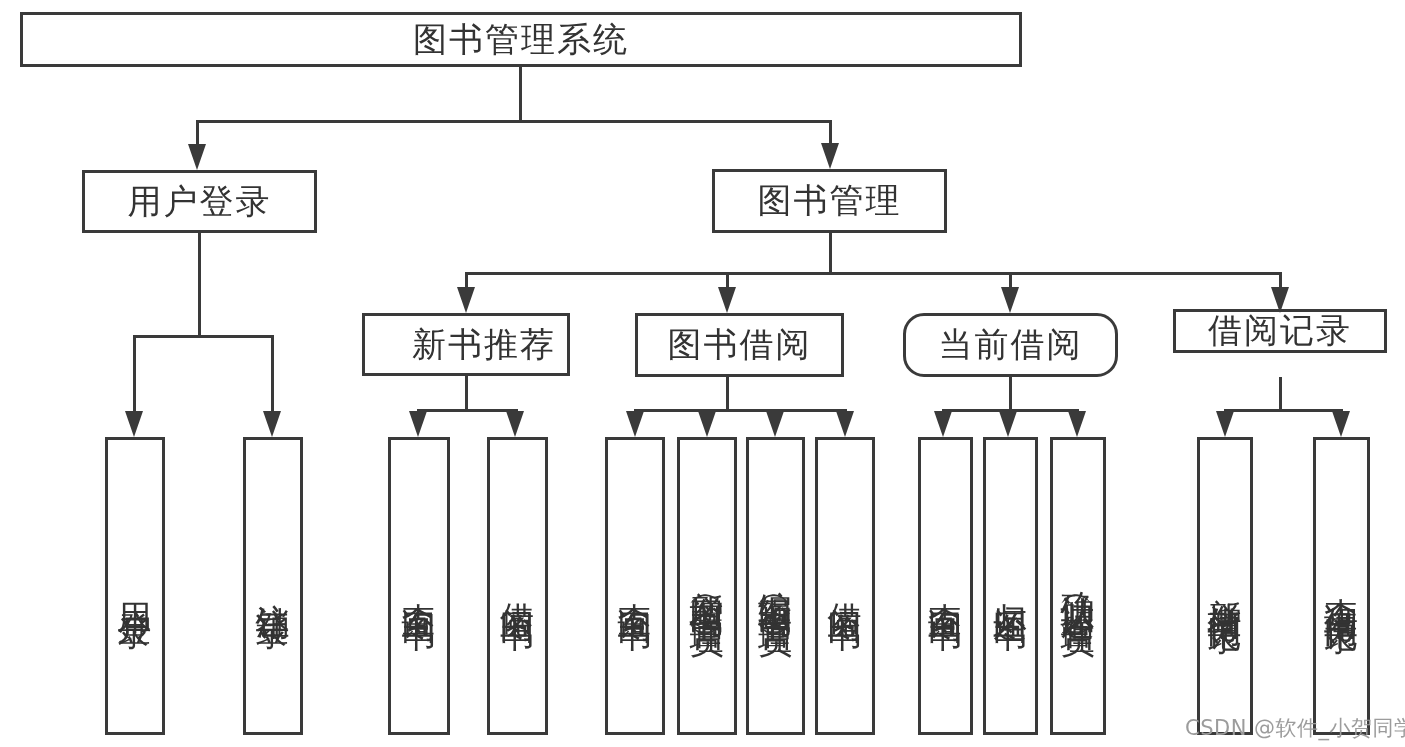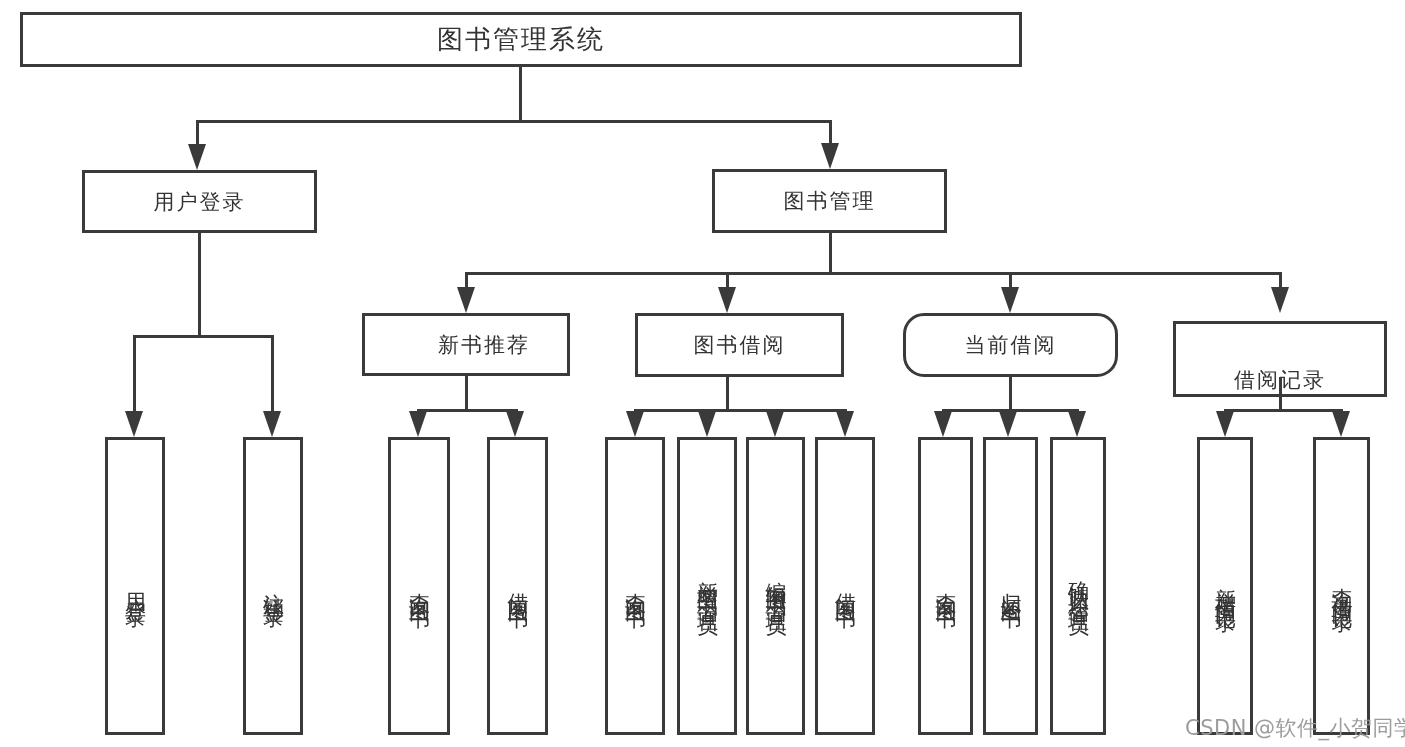--- a/index.html
+++ b/index.html
@@ -11,22 +11,22 @@
   body{
     width:1405px;height:747px;position:relative;overflow:hidden;
     background:#ffffff;color:var(--text);
     font-family:"DejaVu Sans","Liberation Sans",sans-serif;
   }
   .box{
     position:absolute;box-sizing:border-box;
     border:3px solid var(--line);background:#fff;
     display:flex;align-items:center;justify-content:center;
   }
-  .box .label{font-size:21px;letter-spacing:2px;color:var(--text);white-space:nowrap;}
-  .root .label{font-size:26px;}
+  .box .label{font-size:34px;letter-spacing:2px;color:var(--text);white-space:nowrap;}
+  .root .label{font-size:34px;}
   .leaf .label{
     writing-mode:vertical-rl;text-orientation:mixed;
     letter-spacing:5px;line-height:1;white-space:normal;
   }
   .vline{position:absolute;width:3px;background:var(--line);}
   .hline{position:absolute;height:3px;background:var(--line);}
   .arrow{
     position:absolute;width:0;height:0;
     border-left:9px solid transparent;border-right:9px solid transparent;
     border-top:26px solid var(--line);
@@ -53,21 +53,21 @@
 
 <div class="box" style="left:362px;top:313px;width:208px;height:63px;padding-left:36px;">
   <span class="label">新书推荐</span>
 </div>
 <div class="box" style="left:623px;top:313px;width:209px;height:64px;margin-left:12px;">
   <span class="label">图书借阅</span>
 </div>
 <div class="box" style="left:903px;top:313px;width:215px;height:64px;border-radius:21px;">
   <span class="label">当前借阅</span>
 </div>
-<div class="box" style="left:1173px;top:321px;width:214px;height:76px;align-items:flex-end;">
+<div class="box" style="left:1173px;top:309px;width:214px;height:44px;">
   <span class="label">借阅记录</span>
 </div>
 
 <div class="box leaf" style="left:105px;top:437px;width:60px;height:298px;">
   <span class="label">用户登录</span>
 </div>
 <div class="box leaf" style="left:243px;top:437px;width:60px;height:298px;">
   <span class="label">注销登录</span>
 </div>
 

